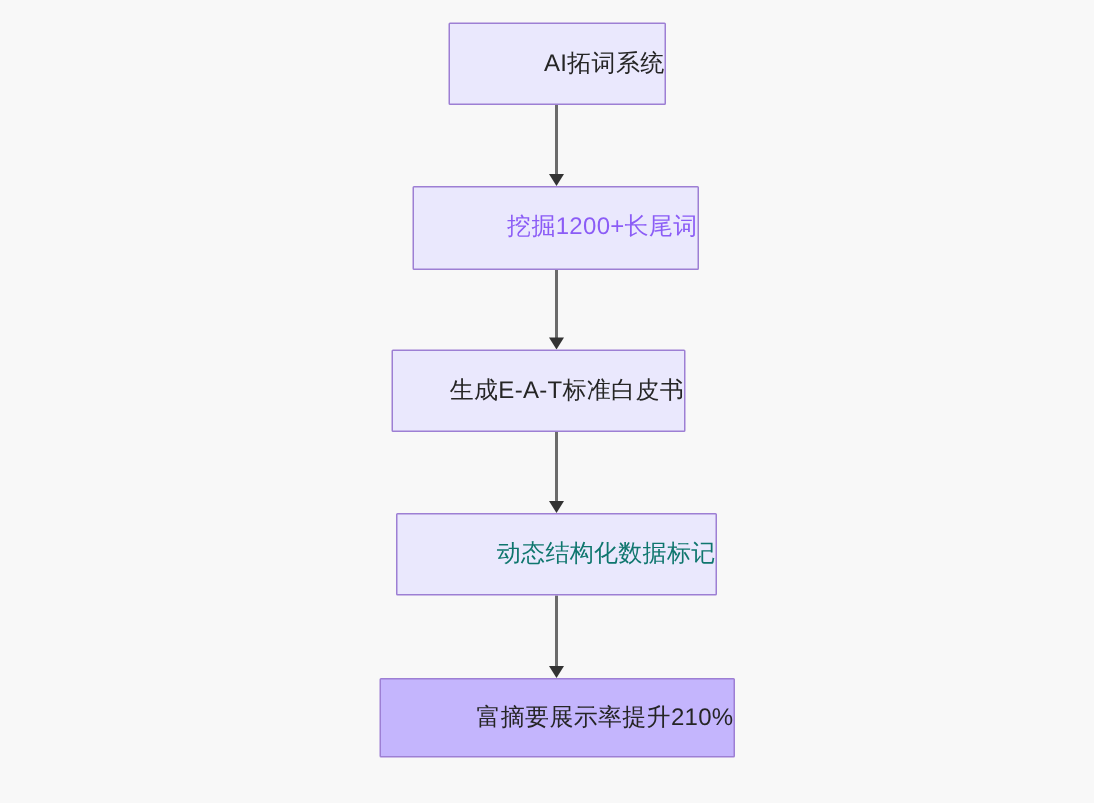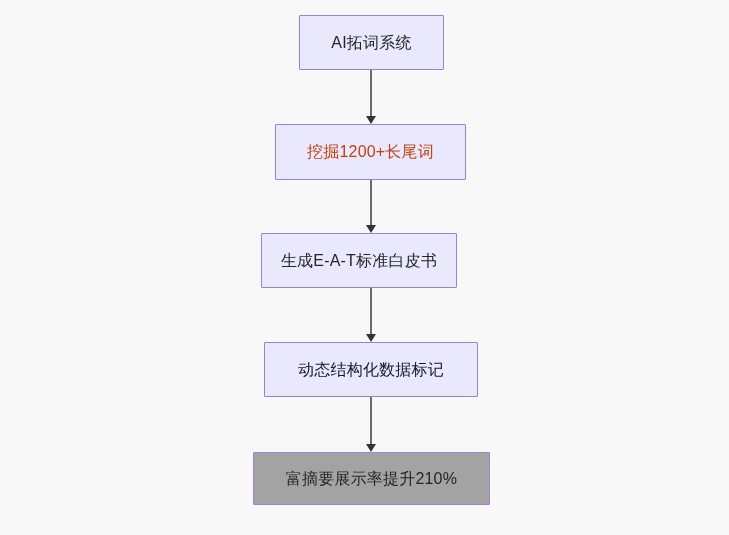--- a/index.html
+++ b/index.html
@@ -19,21 +19,21 @@
     height: 535px;
   }
   .node {
     position: absolute;
     box-sizing: border-box;
     background: #eae8fd;
     border: 1.6px solid #9d7fd4;
     border-radius: 1px;
     display: flex;
     align-items: center;
-    justify-content: center;
+    justify-content: flex-end;
   }
   .node-label {
     font-size: 16px;
     line-height: 1.2;
     color: #252525;
     white-space: nowrap;
     letter-spacing: 0.2px;
   }
   .edge {
     position: absolute;
@@ -72,24 +72,24 @@
       <div class="edge-arrow" style="top: 46px; border-top-color: rgb(51, 51, 51);"></div>
     </div>
     <div class="edge" style="left: 370px; top: 397px; width: 2px; height: 55px;">
       <div class="edge-line" style="height: 48px; background: rgb(107, 107, 107);"></div>
       <div class="edge-arrow" style="top: 47px; border-top-color: rgb(51, 51, 51);"></div>
     </div>
     <div class="node" style="left: 299px; top: 15px; width: 145px; height: 55px; background: rgb(234, 232, 253); border-color: rgb(157, 127, 212);">
       <span class="node-label" style="color: rgb(37, 37, 37);">AI拓词系统</span>
     </div>
     <div class="node" style="left: 275px; top: 124px; width: 191px; height: 56px; background: rgb(234, 232, 253); border-color: rgb(157, 127, 212);">
-      <span class="node-label" style="color: #c2410c;">挖掘1200+长尾词</span>
+      <span class="node-label" style="color: #8b5cf6;">挖掘1200+长尾词</span>
     </div>
     <div class="node" style="left: 261px; top: 233px; width: 196px; height: 55px; background: rgb(234, 232, 253); border-color: rgb(157, 127, 212);">
       <span class="node-label" style="color: rgb(37, 37, 37);">生成E-A-T标准白皮书</span>
     </div>
     <div class="node" style="left: 264px; top: 342px; width: 214px; height: 55px; background: rgb(234, 232, 253); border-color: rgb(157, 127, 212);">
-      <span class="node-label" style="color: #0f172a;">动态结构化数据标记</span>
+      <span class="node-label" style="color: #0f766e;">动态结构化数据标记</span>
     </div>
-    <div class="node" style="left: 253px; top: 452px; width: 237px; height: 53px; background: #a3a3a3; border-color: rgb(157, 127, 212);">
+    <div class="node" style="left: 253px; top: 452px; width: 237px; height: 53px; background: #c4b5fd; border-color: rgb(157, 127, 212);">
       <span class="node-label" style="color: rgb(37, 37, 37);">富摘要展示率提升210%</span>
     </div>
   </div>
 
 </body></html>

